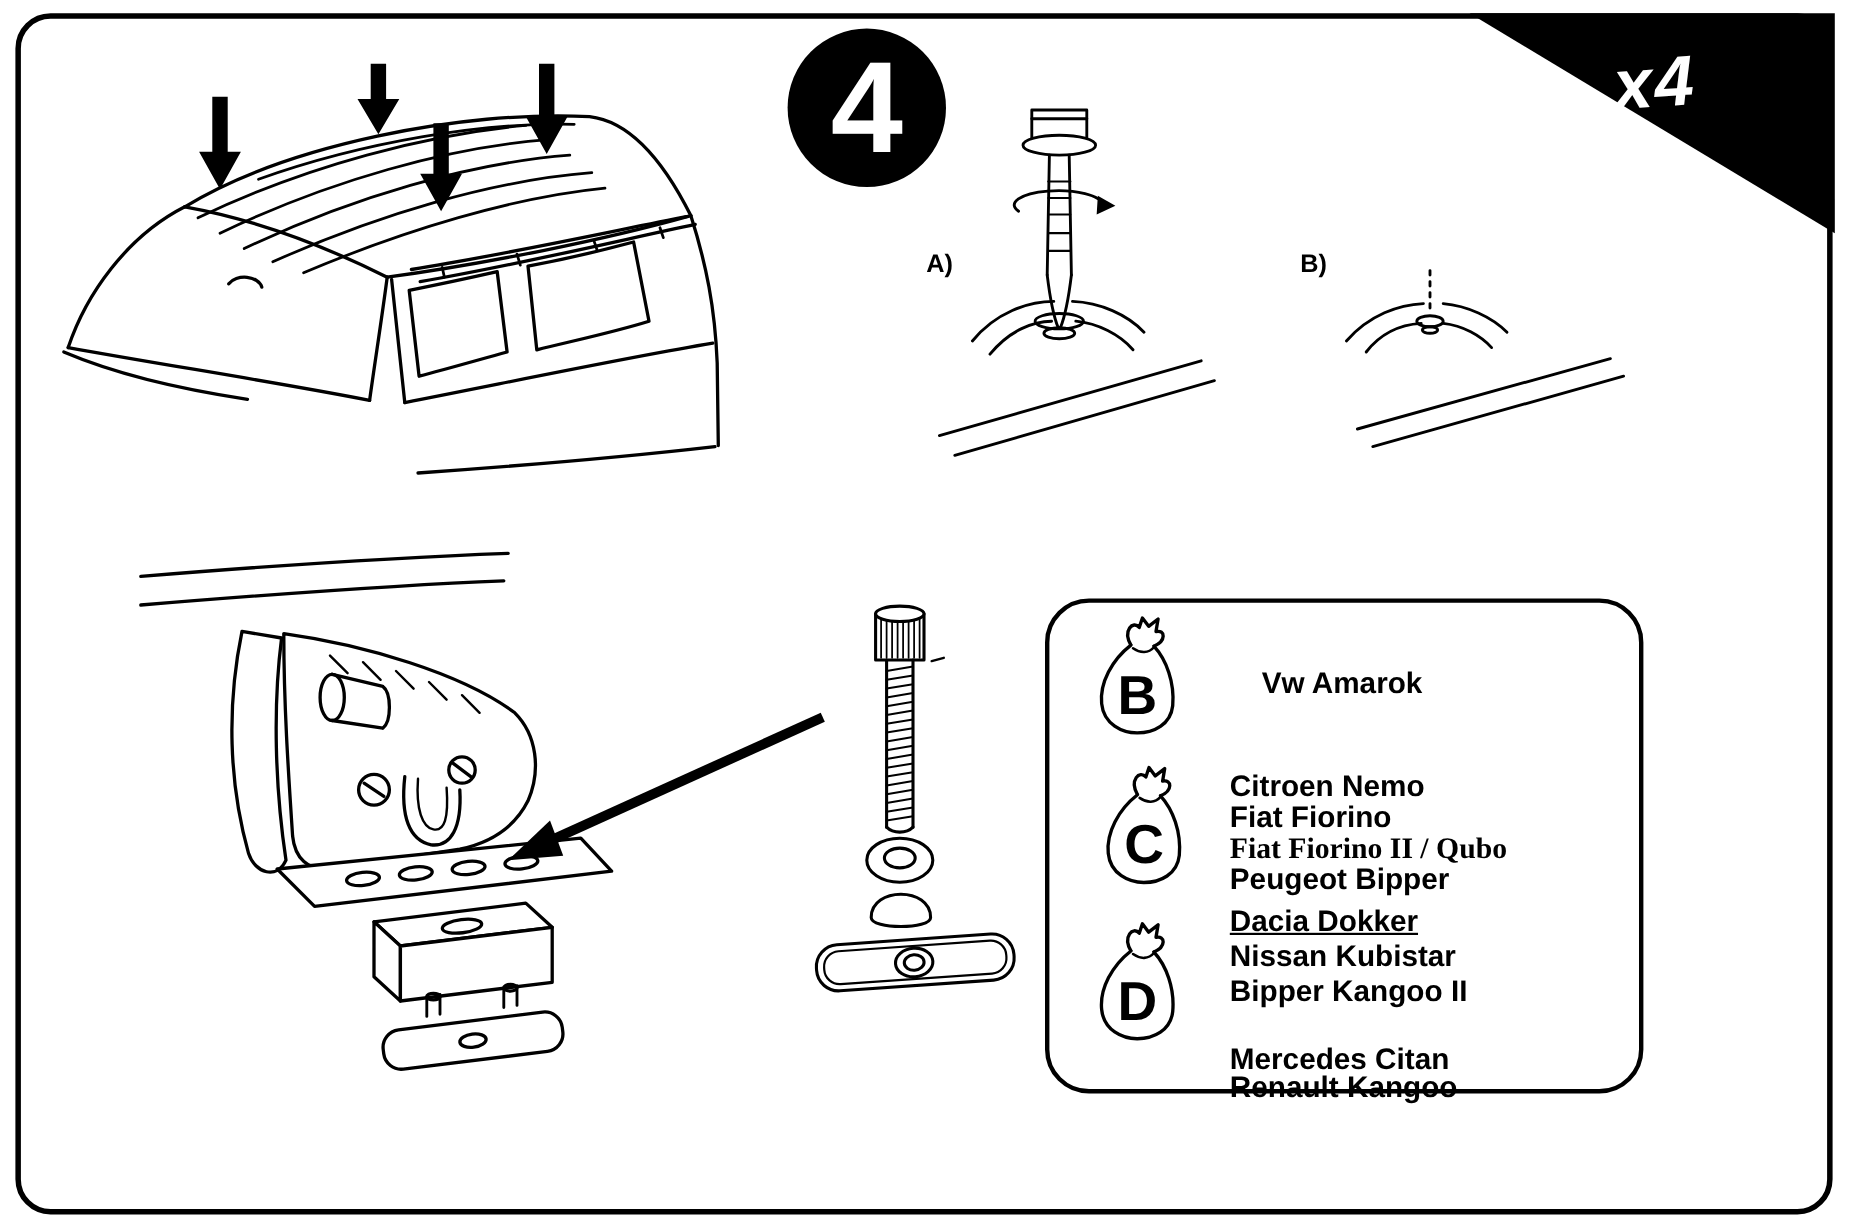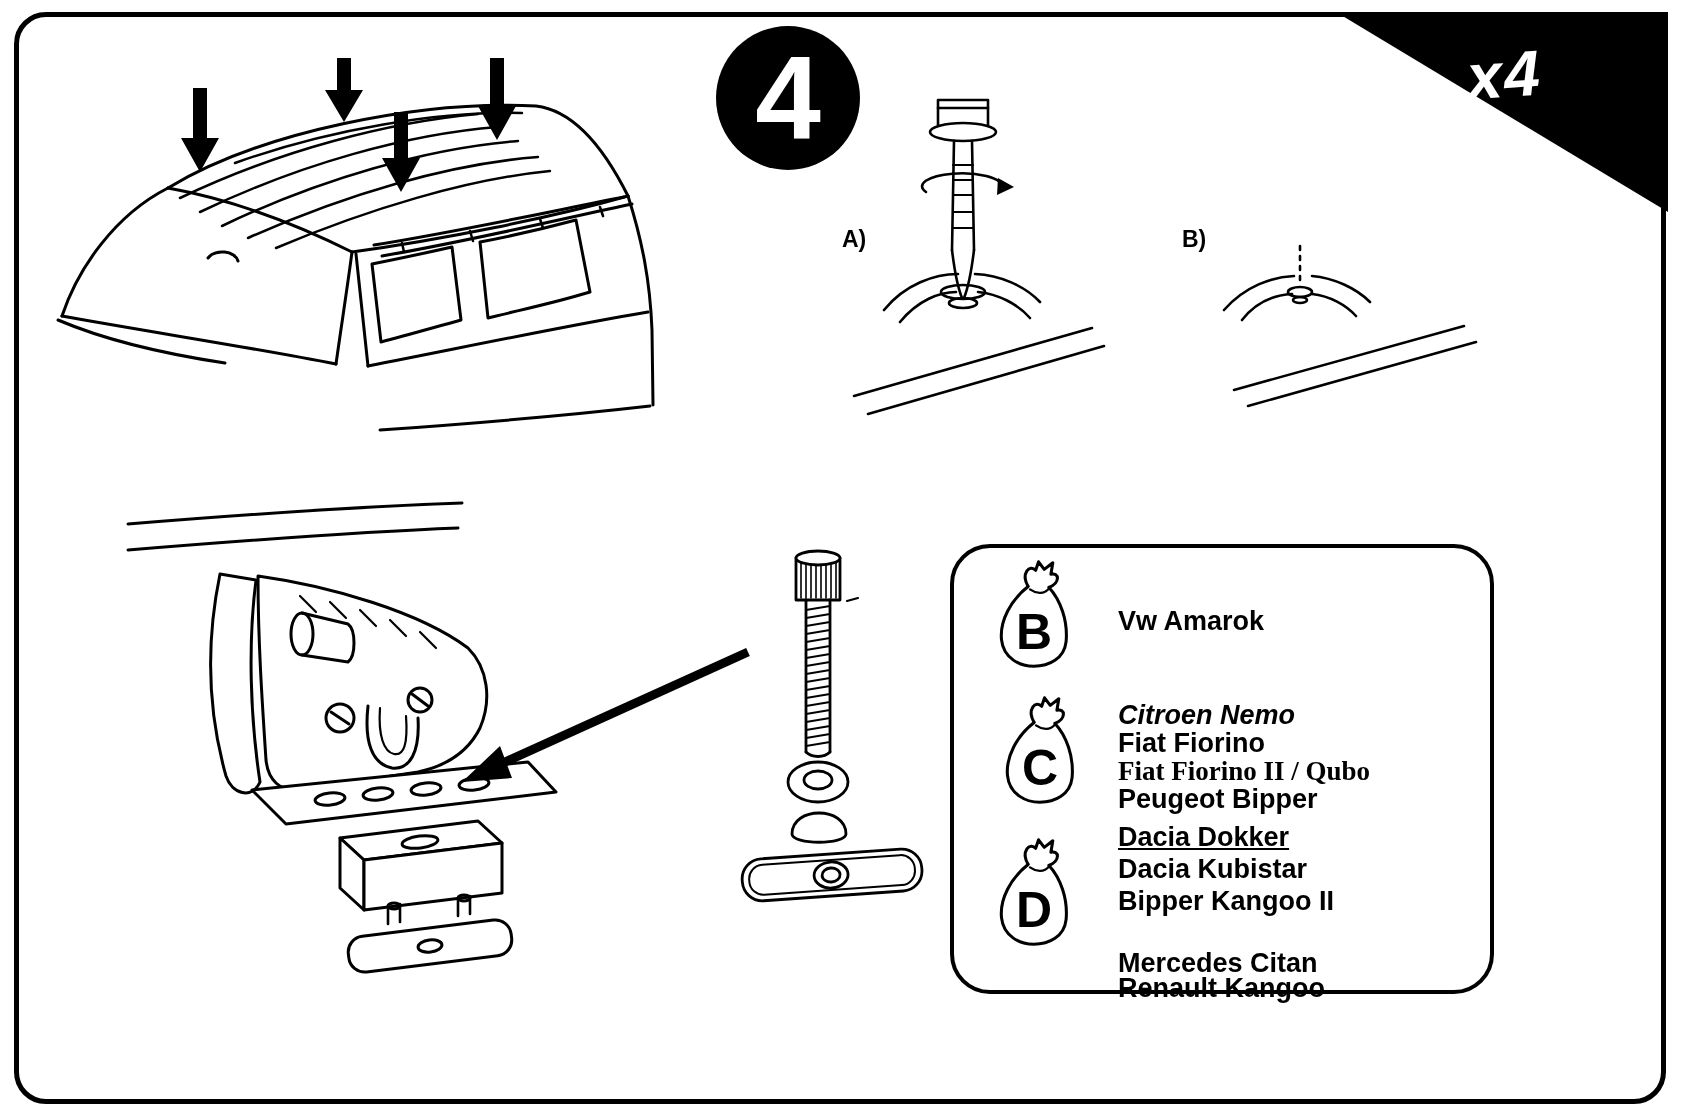--- a/index.html
+++ b/index.html
@@ -200,26 +200,26 @@
 
   <div id="multiplier">x4</div>
 
   <div id="callout-a" class="callout">A)</div>
   <div id="callout-b" class="callout">B)</div>
 
   <div class="bag-letter" style="left:1034px;top:632px;">B</div>
   <div class="bag-letter" style="left:1040px;top:768px;">C</div>
   <div class="bag-letter" style="left:1034px;top:910px;">D</div>
 
-  <div class="veh" style="top:608px;">Vw Amarok</div>
-
-  <div class="veh" style="top:702px;font-style:italic;">Citroen Nemo</div>
+  <div class="veh" style="top:608px;margin-left:29px;">Vw Amarok</div>
+
+  <div class="veh" style="top:702px;">Citroen Nemo</div>
   <div class="veh" style="top:730px;text-align:center;">Fiat Fiorino</div>
   <div class="veh" style="top:758px;font-family:Liberation Serif, serif;">Fiat Fiorino II / Qubo</div>
   <div class="veh" style="top:786px;text-align:right;">Peugeot Bipper</div>
 
   <div class="veh" style="top:824px;text-decoration:underline;">Dacia Dokker</div>
-  <div class="veh" style="top:856px;">Dacia Kubistar</div>
+  <div class="veh" style="top:856px;">Nissan Kubistar</div>
   <div class="veh" style="top:888px;">Bipper Kangoo II</div>
   <div class="veh" style="top:975px;">Renault Kangoo</div>
   <div class="veh" style="top:950px;">Mercedes Citan</div>
 
 </div>
 
 </body></html>

